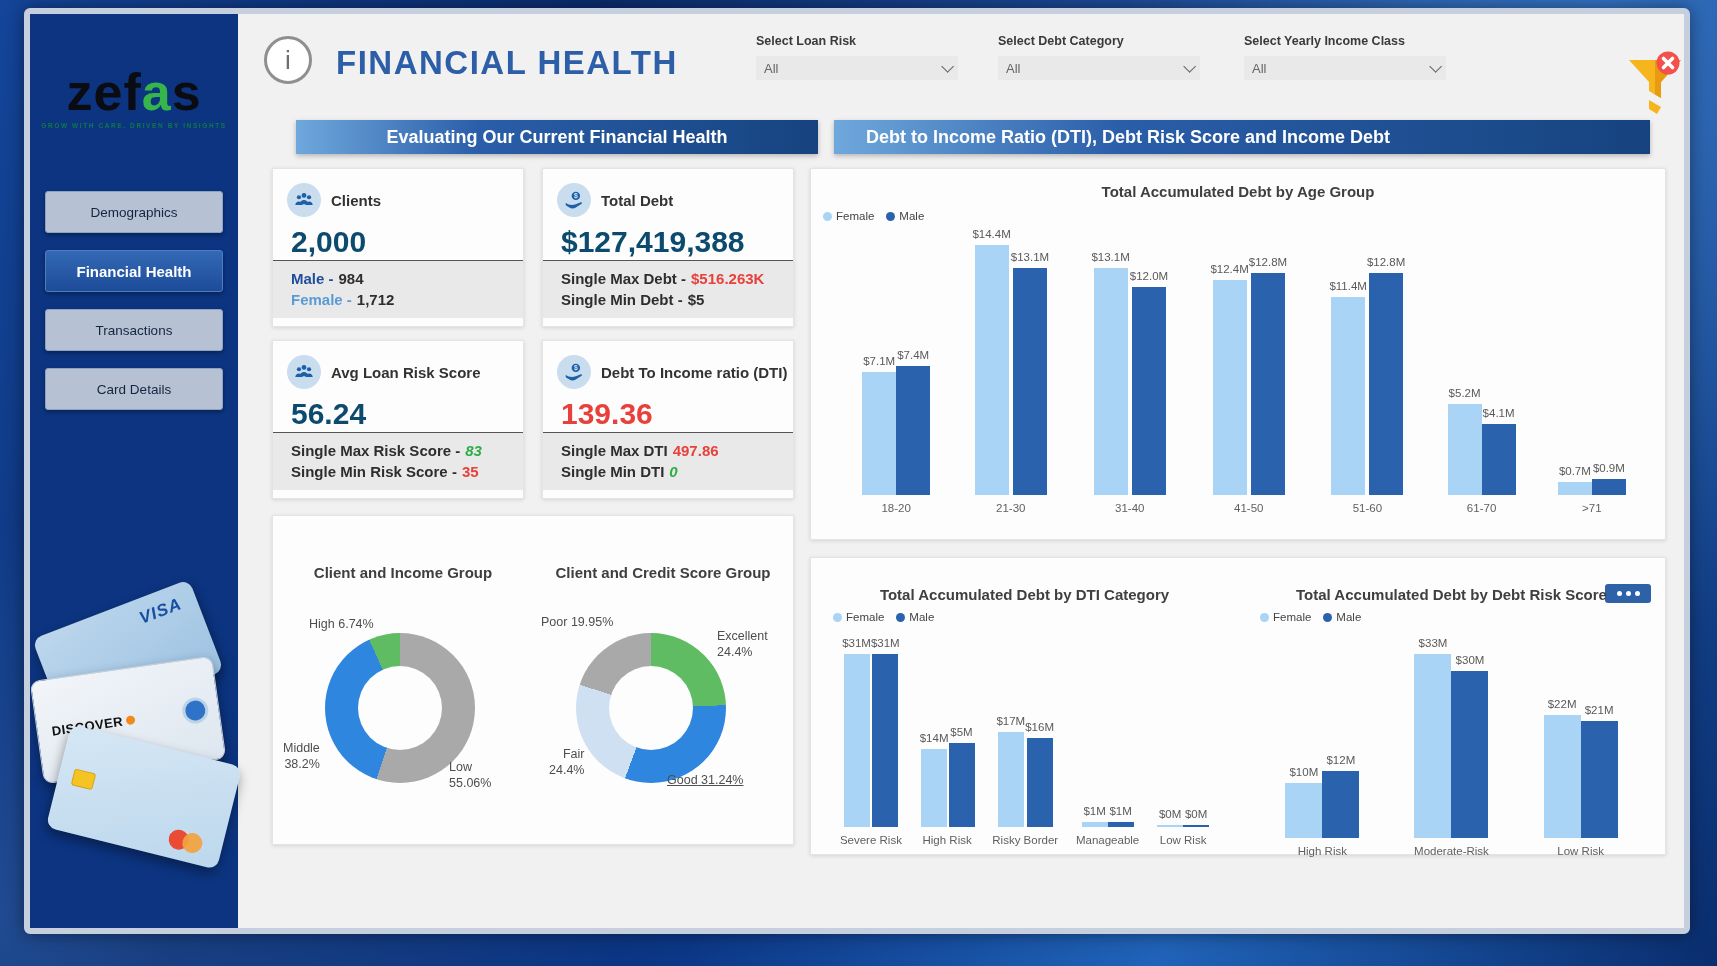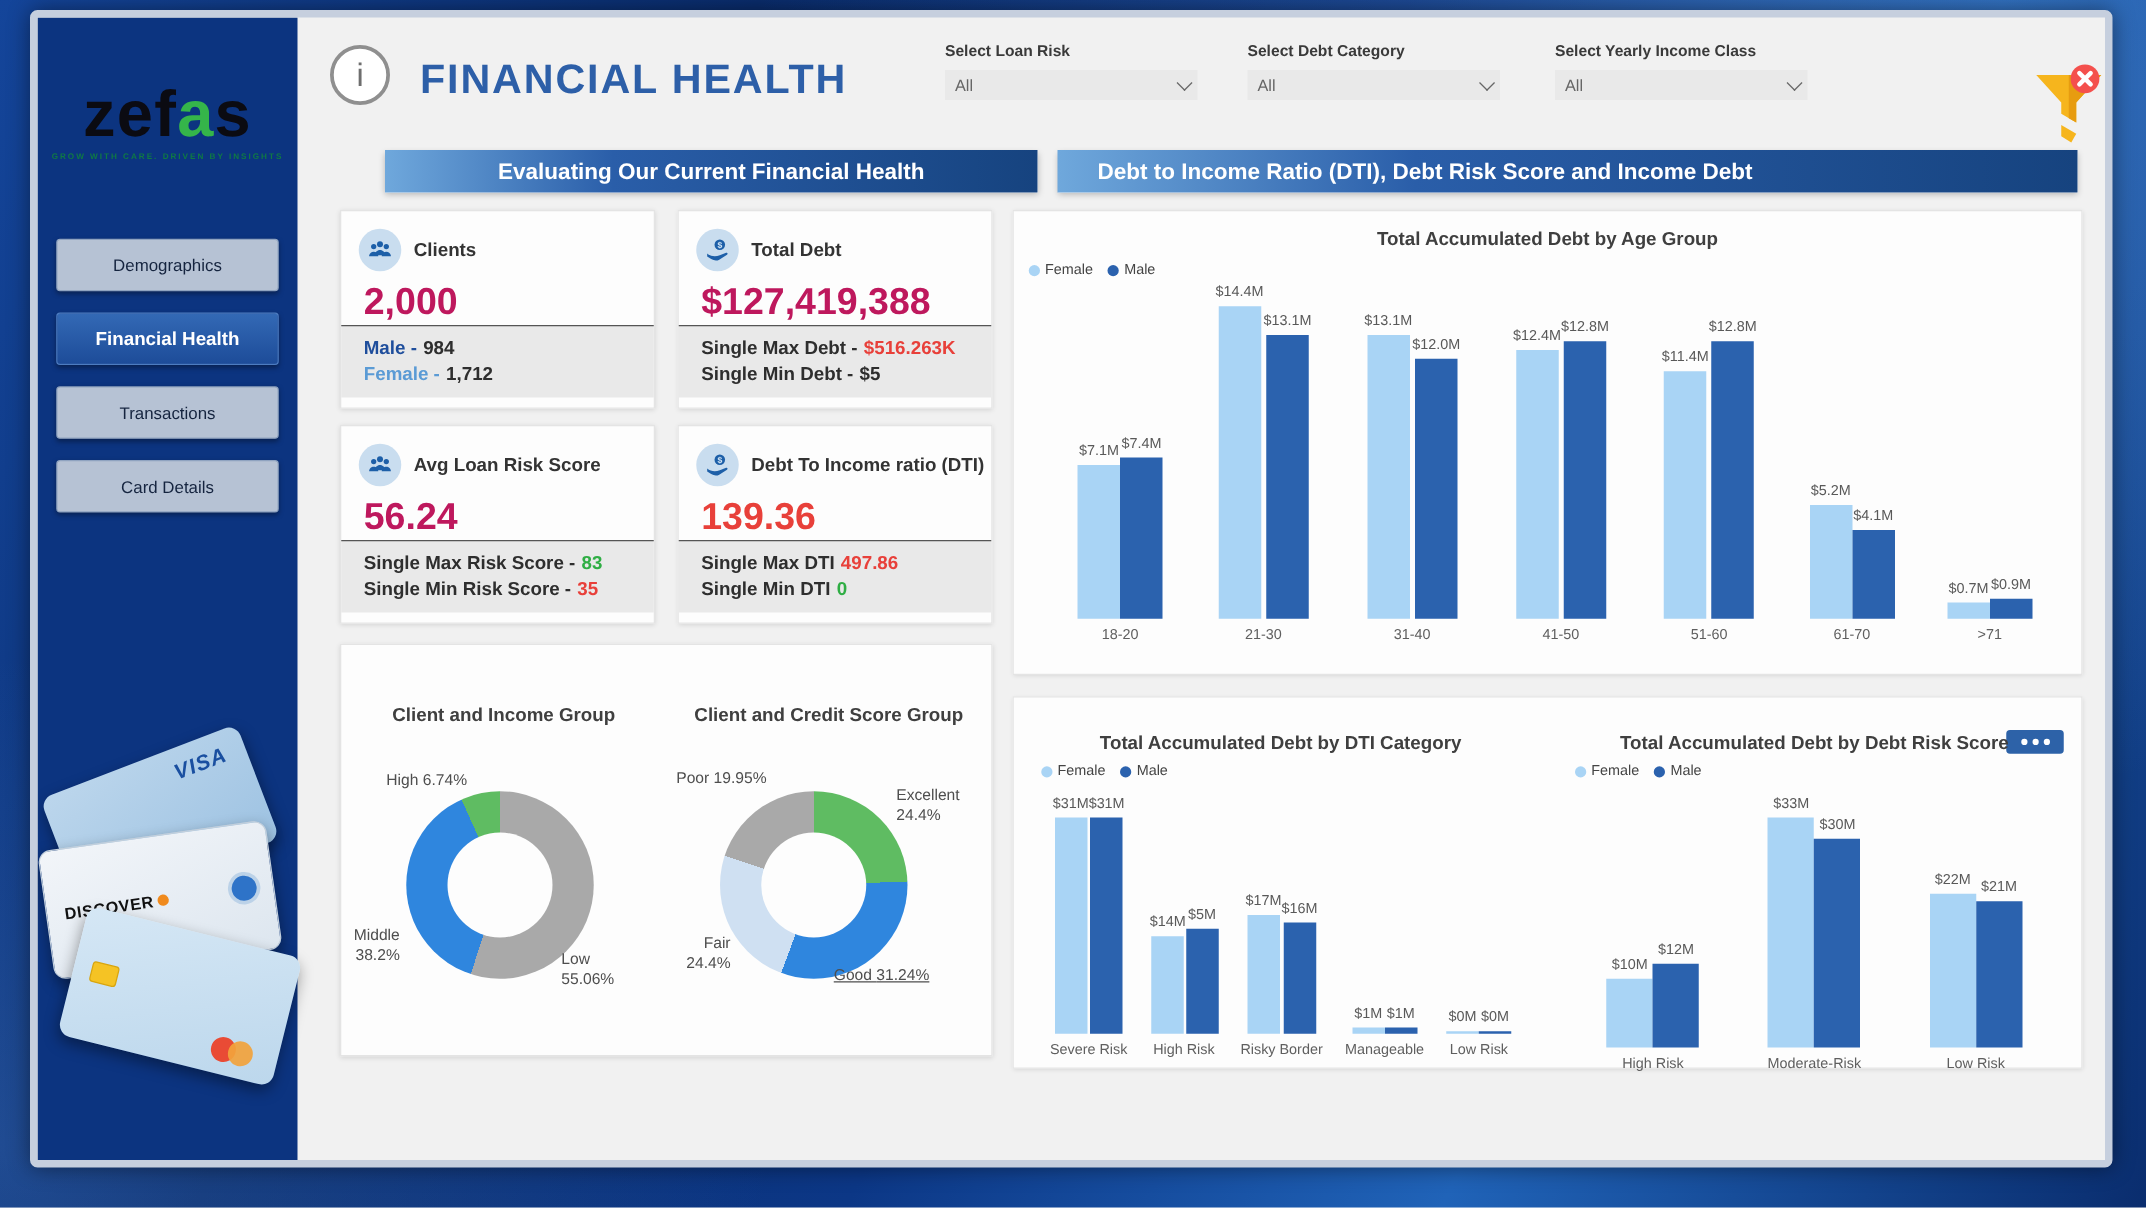--- a/index.html
+++ b/index.html
@@ -50,42 +50,42 @@
   .info-circle { position:absolute; left:10px; top:16px; width:48px; height:48px; border-radius:50%;
     border:3px solid #8f8f8f; color:#6e6e6e; font-size:26px; display:flex; align-items:center; justify-content:center; cursor:pointer; background:#fff;}
   .page-title { position:absolute; left:82px; top:24px; font-size:33px; font-weight:600; color:#2d5fa8; letter-spacing:1.5px; }
   .filter-group { position:absolute; width:202px; top:14px; }
   .filter-group .flabel { font-size:12.5px; font-weight:700; color:#3a3a3a; margin-bottom:8px; }
   .fselect { height:24px; background:#e9e9e9; display:flex; align-items:center; padding:0 8px; cursor:pointer; }
   .fselect .fval { font-size:13px; color:#666; flex:1; }
   .chev { width:9px; height:9px; border-right:1.6px solid #666; border-bottom:1.6px solid #666; transform:rotate(45deg) translateY(-3px); }
   .funnel-btn { position:absolute; left:1372px; top:30px; width:58px; height:66px; cursor:pointer; }
   
-  .banners { display:flex; gap:16px; margin-left:14px; width:1394px;padding-left:40px; }
+  .banners { display:flex; gap:16px; margin-left:2px; width:1394px;padding-left:40px; }
   .banner { height:34px; color:#fff; font-weight:700; font-size:18px; display:flex; align-items:center;
     background:linear-gradient(90deg,#6fa8dc 0%,#2a5ea9 35%,#16437f 100%); box-shadow:0 2px 5px rgba(0,0,0,.25); }
   .banner.left { width:522px; justify-content:center; }
   .banner.right { flex:1; padding-left:32px; }
   .cols { display:flex; gap:16px; margin-left:18px; margin-top:14px; width:1394px; align-items:flex-start; }
   .col-left { width:522px; }
   .col-right { flex:1; }
   .card { background:#fdfdfd; border:1px solid #e4e4e4; box-shadow:0 1px 4px rgba(0,0,0,.12); }
   
   .kpi-grid { display:grid; grid-template-columns:252px 252px; gap:13px 18px; }
   .kpi { height:159px; padding:14px 0 0 0; position:relative; }
   .kpi-head { display:flex; align-items:center; gap:10px; padding-left:14px; }
   .kpi-ico { width:34px; height:34px; border-radius:50%; background:#c9ddef; display:flex; align-items:center; justify-content:center; }
   .kpi-label { font-size:15px; color:#333; font-weight:600; }
-  .kpi-value { font-size:30px; color:#be185d; font-weight:600; padding-left:18px; margin-top:8px; }
+  .kpi-value { font-size:30px; color:#0c4a6e; font-weight:600; padding-left:18px; margin-top:8px; }
   .kpi-value.red { color:#e8403a; }
   .kpi-sub { position:absolute; left:0; right:0; bottom:8px; background:#e9e9e9; border-top:1.6px solid #555; padding:7px 0 7px 18px; }
   .kpi-line { font-size:15px; font-weight:600; color:#2e2e2e; line-height:1.45; }
   .kl { margin-right:5px; }
   .kl.male { color:#1f4e9c; } .kl.female { color:#5b9bd5; }
-  .kv.red { color:#e8403a; } .kv.green { color:#2fae44; }
+  .kv.red { color:#e8403a; } .kv.green { color:#2fae44;font-style:italic; }
   
   .donut-card { margin-top:16px; height:330px; display:flex; }
   .donut-block { width:50%; position:relative; padding-top:48px; }
   .donut-title { text-align:center; font-size:15px; font-weight:700; color:#3f3f3f; }
   .donut-wrap { position:relative; margin-top:24px; height:210px; }
   .donut { position:absolute; width:150px; height:150px; border-radius:50%; top:28px; cursor:pointer; }
   .donut::after { content:""; position:absolute; inset:22%; border-radius:50%; background:#fdfdfd; }
   .d1 .donut { left:52px; } .d2 .donut { left:43px; }
   .dlab { position:absolute; font-size:12.5px; color:#4e4e4e; line-height:1.25; white-space:nowrap; }
   .dlab .nm, .dlab .pc { display:inline; }

